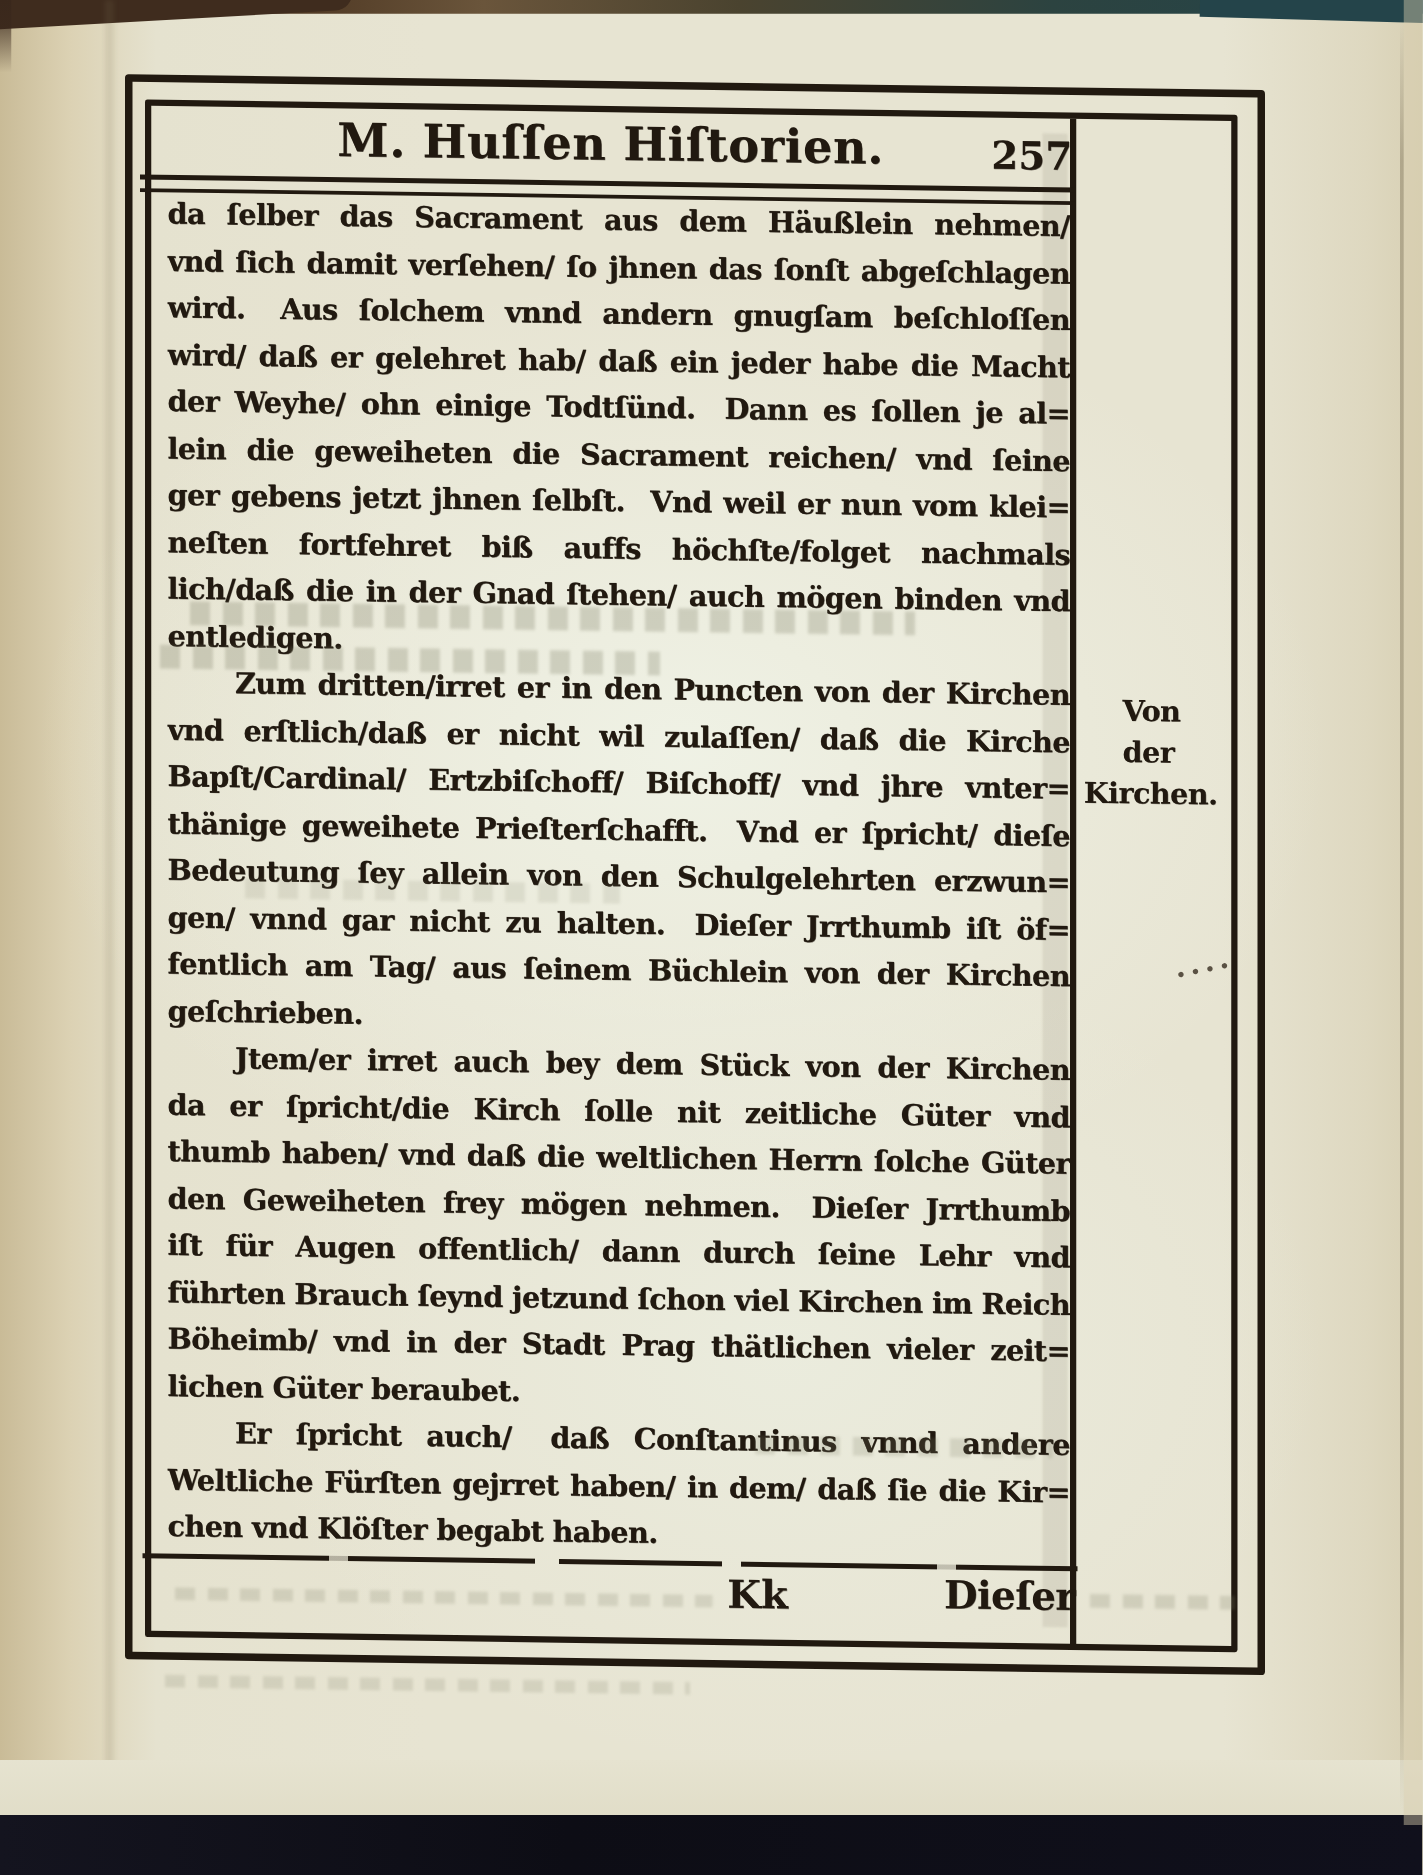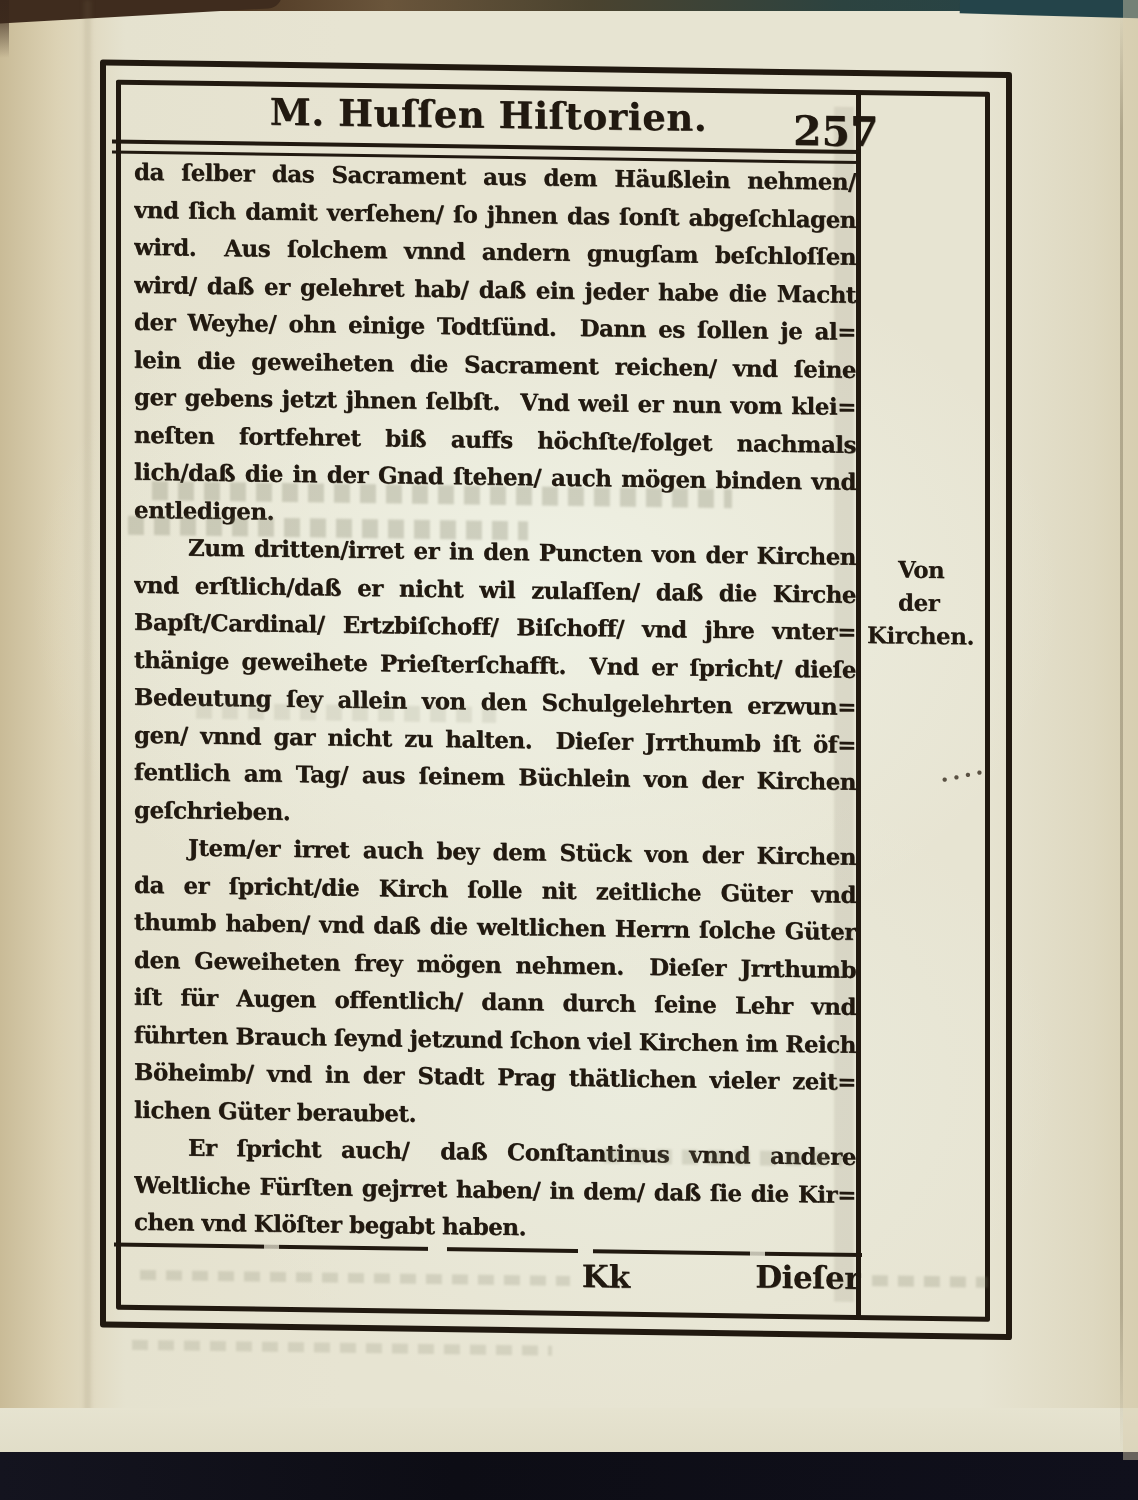--- a/index.html
+++ b/index.html
@@ -46,21 +46,21 @@
   .frame-inner{position:absolute; left:116px; top:78px; width:874px; height:1230px;
     border:5px solid var(--ink); border-radius:2px;}
   .margin-divider{position:absolute; left:856px; top:83px; width:5px; height:1221px; background:var(--ink);}
   .divider-shade{position:absolute; left:834px; top:95px; width:20px; height:1195px;
     background:rgba(138,132,110,.17); filter:blur(1px);}
 
   .running-title{position:absolute; left:121px; top:86px; width:735px; text-align:center;
     font-size:37px; font-weight:bold; letter-spacing:.5px;
     text-shadow:.4px .4px 0 rgba(33,25,16,.6);}
   .page-number{position:absolute; left:793px; top:96px; width:62px; text-align:right;
-    font-size:41px; font-weight:bold; text-shadow:.4px .4px 0 rgba(33,25,16,.55);}
+    font-size:31px; font-weight:bold; text-shadow:.4px .4px 0 rgba(33,25,16,.55);}
   .header-rule{position:absolute; left:112px; top:138px; width:748px; height:14px;
     border-top:4px solid var(--ink); border-bottom:3px solid var(--ink);}
 
   .body-text{position:absolute; left:134px; top:151px; width:722px;}
   .bline{height:37.5px; line-height:37.5px; overflow:hidden;
     font-size:23px; font-weight:bold; letter-spacing:-0.5px;
     text-align:justify; text-align-last:justify;
     text-shadow:.35px .35px 0 rgba(33,25,16,.55), -.2px -.2px 0 rgba(33,25,16,.3);}
   .bline.end{text-align-last:left;}
   .bline.indent{text-indent:54px;}

